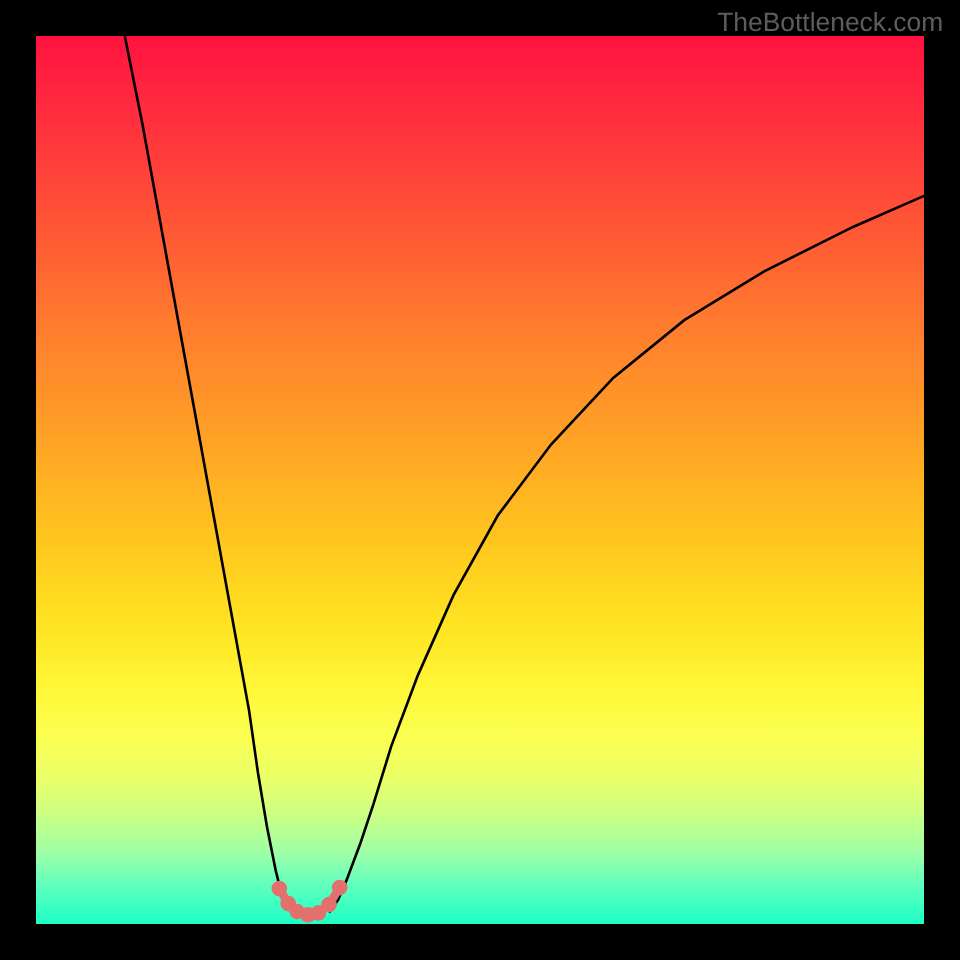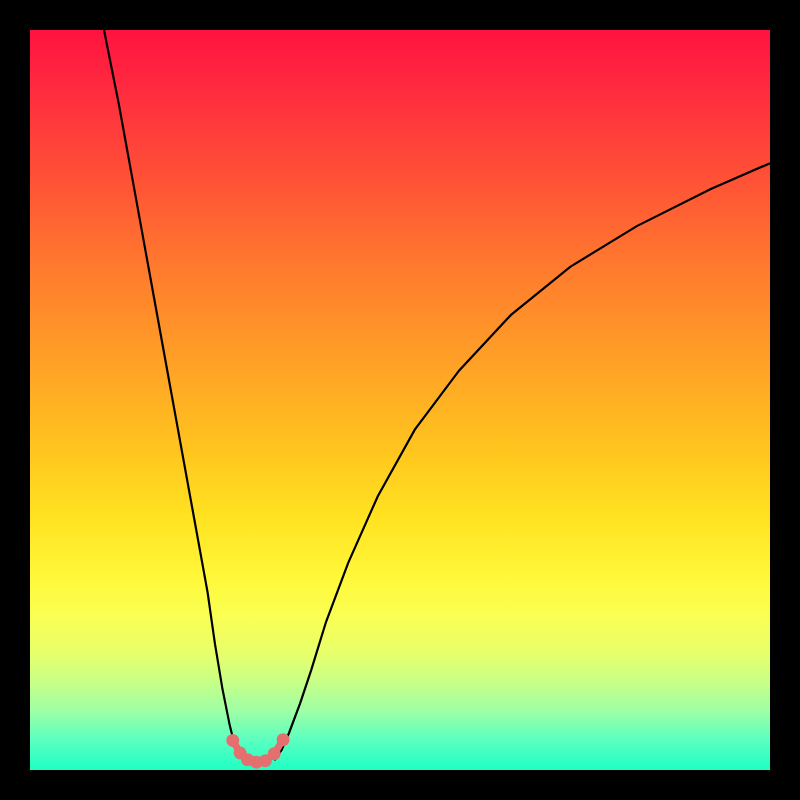--- a/index.html
+++ b/index.html
@@ -56,20 +56,21 @@
     top: 0;
     left: 0;
     width: 740px;
     height: 740px;
   }
 </style>
 </head>
 <body>
 
 <div class="frame">
+  <div class="watermark">TheBottleneck.com</div>
   <div class="plot">
     <svg class="overlay" viewBox="0 0 740 740">
       <g id="curve-group">
           <path d="M74.00 0.00 L88.80 74.00 L103.60 155.40 L118.40 236.80 L133.20 318.20 L148.00 399.60 L162.80 481.00 L177.60 562.40 L185.00 614.20 L192.40 658.60 L199.80 695.60 L203.50 710.40 L207.20 721.50 L214.60 730.38 " fill="none" stroke="#000000" stroke-width="2.2"></path>
           <path d="M244.20 730.38 L251.60 720.02 L259.00 703.00 L270.10 673.40 L281.20 640.10 L296.00 592.00 L318.20 532.80 L347.80 466.20 L384.80 399.60 L429.20 340.40 L481.00 284.90 L540.20 236.80 L606.80 196.10 L680.80 159.10 L740.00 133.20 " fill="none" stroke="#000000" stroke-width="2.2"></path>
         </g>
       <g id="valley-group">
           <path d="M202.76 710.40 L210.16 722.98 L217.56 729.64 L226.44 732.23 L235.32 730.75 L244.20 723.72 L253.08 709.66 " fill="none" stroke="#e46f6f" stroke-width="7" stroke-linecap="round" stroke-linejoin="round"></path>
           <circle cx="202.76" cy="710.40" r="6.5" fill="#e46f6f"></circle>
           <circle cx="210.16" cy="722.98" r="6.5" fill="#e46f6f"></circle>

